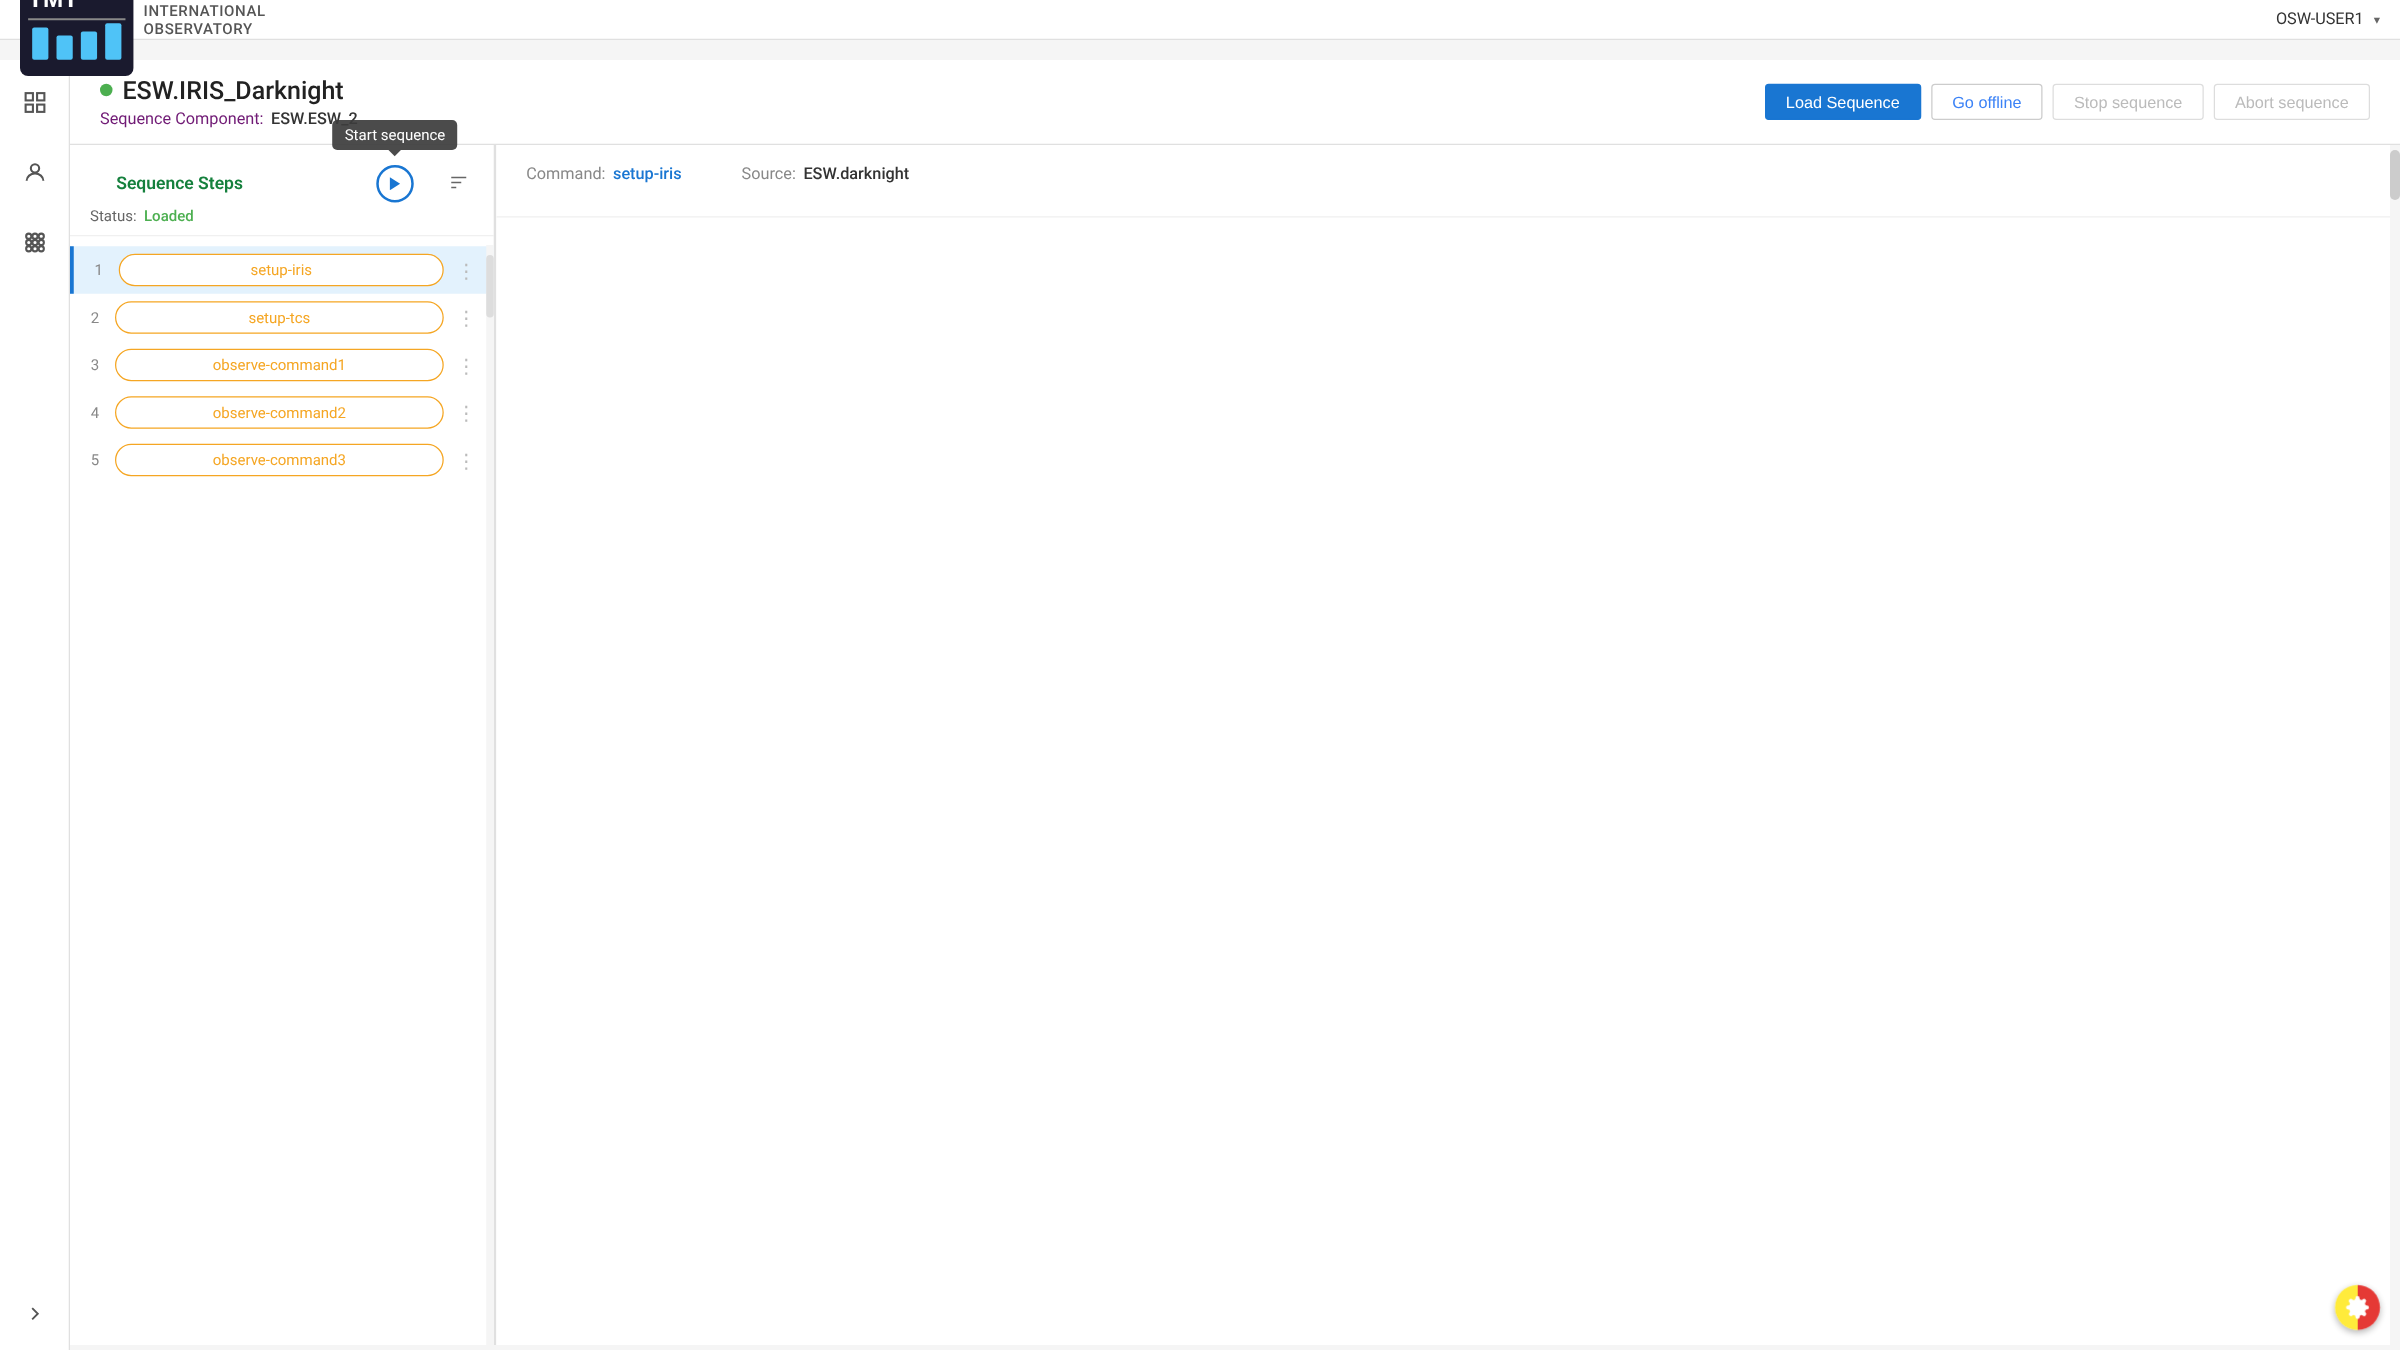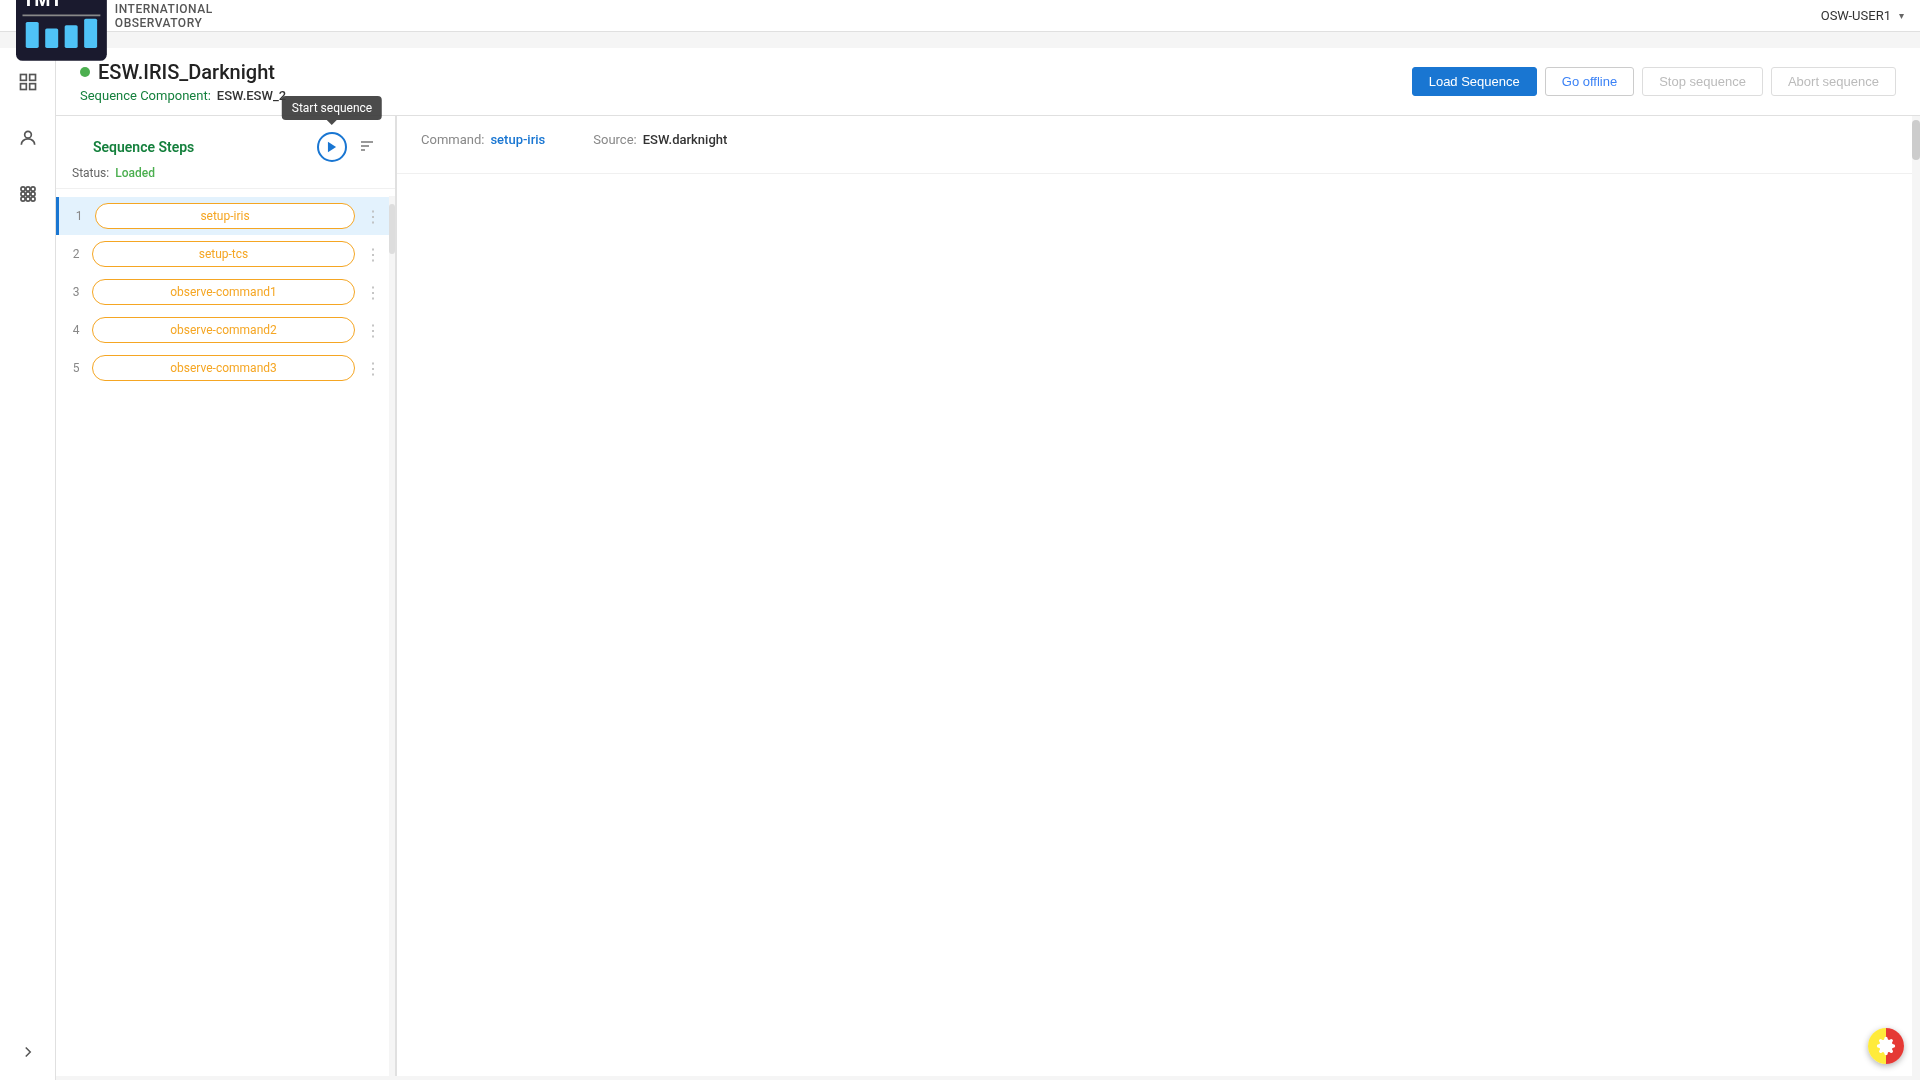--- a/index.html
+++ b/index.html
@@ -36,21 +36,21 @@
     
     .page-header {
       background: #fff; border-bottom: 1px solid #e0e0e0;
       padding: 12px 24px; display: flex; align-items: center; justify-content: space-between;
     }
     .page-header-left { display: flex; flex-direction: column; gap: 4px; }
     .page-title-row { display: flex; align-items: center; gap: 8px; }
     .status-dot { width: 10px; height: 10px; border-radius: 50%; background: #4caf50; }
     .page-title { font-size: 20px; font-weight: 500; color: #222; }
     .sequence-component { font-size: 13px; color: #666; display: flex; align-items: center; gap: 6px; }
-    .seq-comp-label { color: #15803d; }
+    .seq-comp-label { color: #701a75; }
     .seq-comp-value { color: #333; font-weight: 500; }
     .page-header-actions { display: flex; align-items: center; gap: 8px; }
     .btn { padding: 6px 16px; border-radius: 3px; border: 1px solid transparent; cursor: pointer; font-size: 13px; font-weight: 500; }
     .btn-primary { background: #1976d2; color: #fff; border-color: #1976d2; }
     .btn-default { background: #fff; color: #3b82f6; border-color: #ccc; }
     .btn-disabled { background: #fff; color: #bbb; border-color: #ddd; cursor: default; }
 
     
     .content-area { display: flex; height: calc(100vh - 48px - 72px); }
 
@@ -58,21 +58,21 @@
     .sequence-panel {
       width: 340px; background: #fff; border-right: 1px solid #e0e0e0;
       display: flex; flex-direction: column; position: relative;
     }
     .seq-panel-header {
       padding: 16px 16px 8px 16px; border-bottom: 1px solid #f0f0f0;
       display: flex; flex-direction: column; gap: 4px;
     }
     .seq-panel-title-row { display: flex; align-items: center; justify-content: space-between; }
     .seq-panel-title { font-size: 14px; font-weight: 600; color: #15803d; margin-left: 21px; }
-    .seq-panel-controls { display: flex; align-items: center; gap: 8px; text-decoration: underline; }
+    .seq-panel-controls { display: flex; align-items: center; gap: 24px; text-decoration: underline; }
     .seq-status-row { display: flex; align-items: flex-end; gap: 6px; font-size: 12px; color: #666; }
     .status-loaded { color: #4caf50; font-weight: 500; }
 
     
     .tooltip-container { position: relative; display: inline-flex; }
     .tooltip-popup {
       position: absolute; top: -36px; left: 50%; transform: translateX(-50%);
       background: rgba(60,60,60,0.92); color: #fff; padding: 5px 10px;
       border-radius: 4px; font-size: 12px; white-space: nowrap; z-index: 200;
       pointer-events: none;

